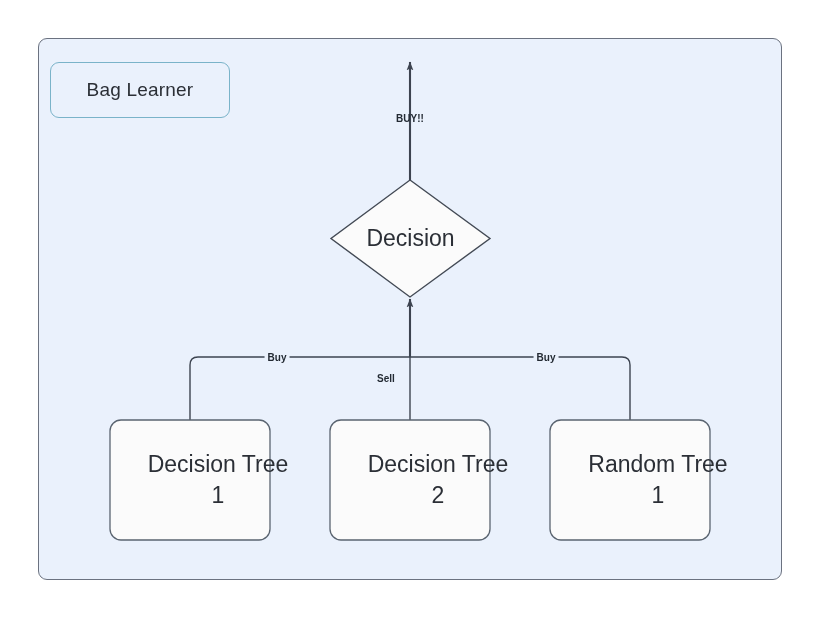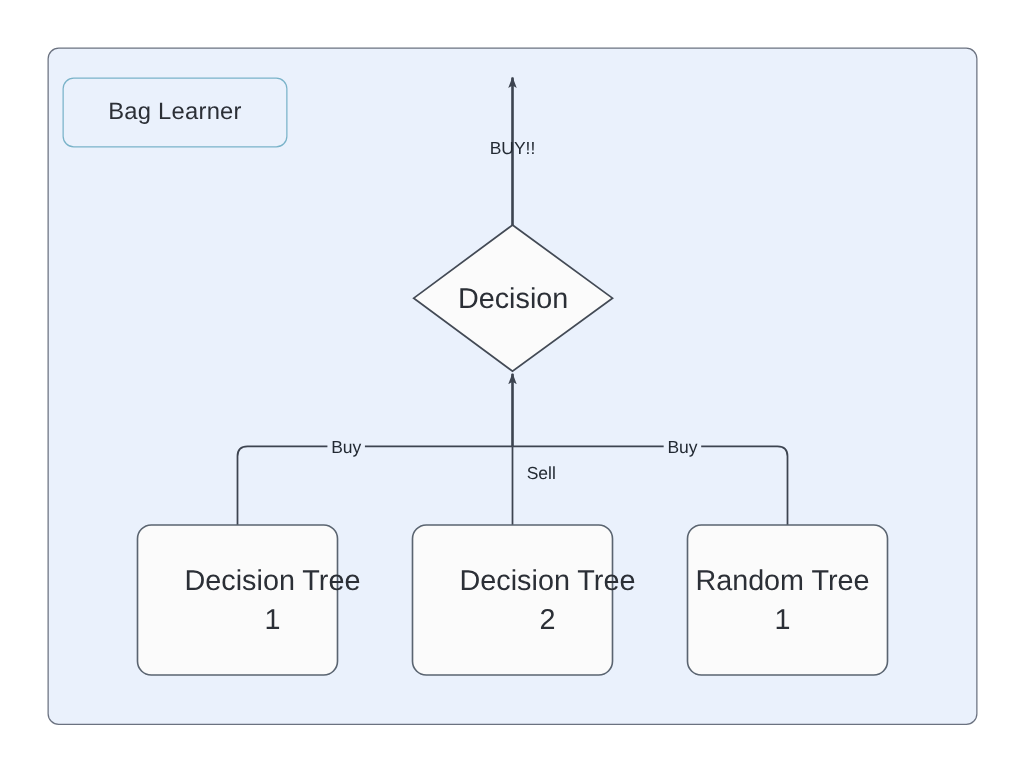--- a/index.html
+++ b/index.html
@@ -84,22 +84,22 @@
 
   #decision-text {
     left: 331px;
     top: 180px;
     width: 159px;
     height: 117px;
   }
 
   .edge-label {
     position: absolute;
-    font-size: 14px;
-    font-weight: normal;
+    font-size: 10px;
+    font-weight: bold;
     color: #232a33;
     transform: translate(-50%, -50%);
     white-space: nowrap;
     background: #eaf1fc;
     padding: 0 3px;
   }
 
   #label-buy-top {
     background: transparent;
     padding: 0;
@@ -149,26 +149,26 @@
   <div class="node-text leaf-box-text" style="left:110px; top:420px;">
     <span>Decision Tree</span>
     <span>1</span>
   </div>
 
   <div class="node-text leaf-box-text" style="left:330px; top:420px;">
     <span>Decision Tree</span>
     <span>2</span>
   </div>
 
-  <div class="node-text leaf-box-text" style="left:518px; top:420px;border-radius:12px;">
+  <div class="node-text leaf-box-text" style="left:550px; top:420px;border-radius:12px;">
     <span>Random Tree</span>
     <span>1</span>
   </div>
 
   <div class="edge-label" id="label-buy-top" style="left:410px; top:118px;">BUY!!</div>
 
   <div class="edge-label" style="left:277px; top:357px;">Buy</div>
 
-  <div class="edge-label" style="left:433px; top:378px;">Sell</div>
+  <div class="edge-label" style="left:386px; top:378px;">Sell</div>
 
   <div class="edge-label" style="left:546px; top:357px;">Buy</div>
 
 </div>
 
 </body></html>

